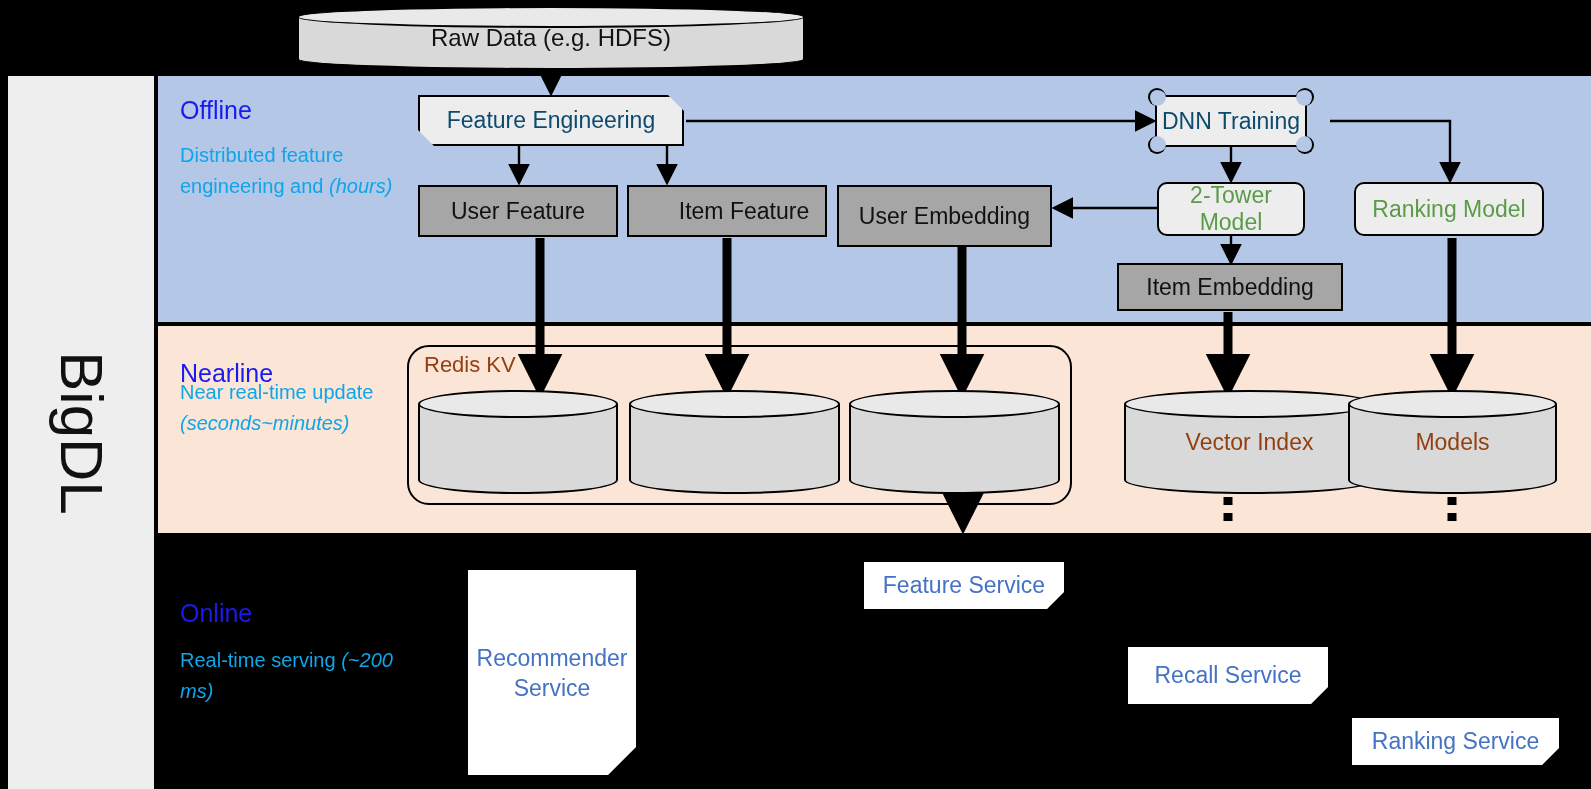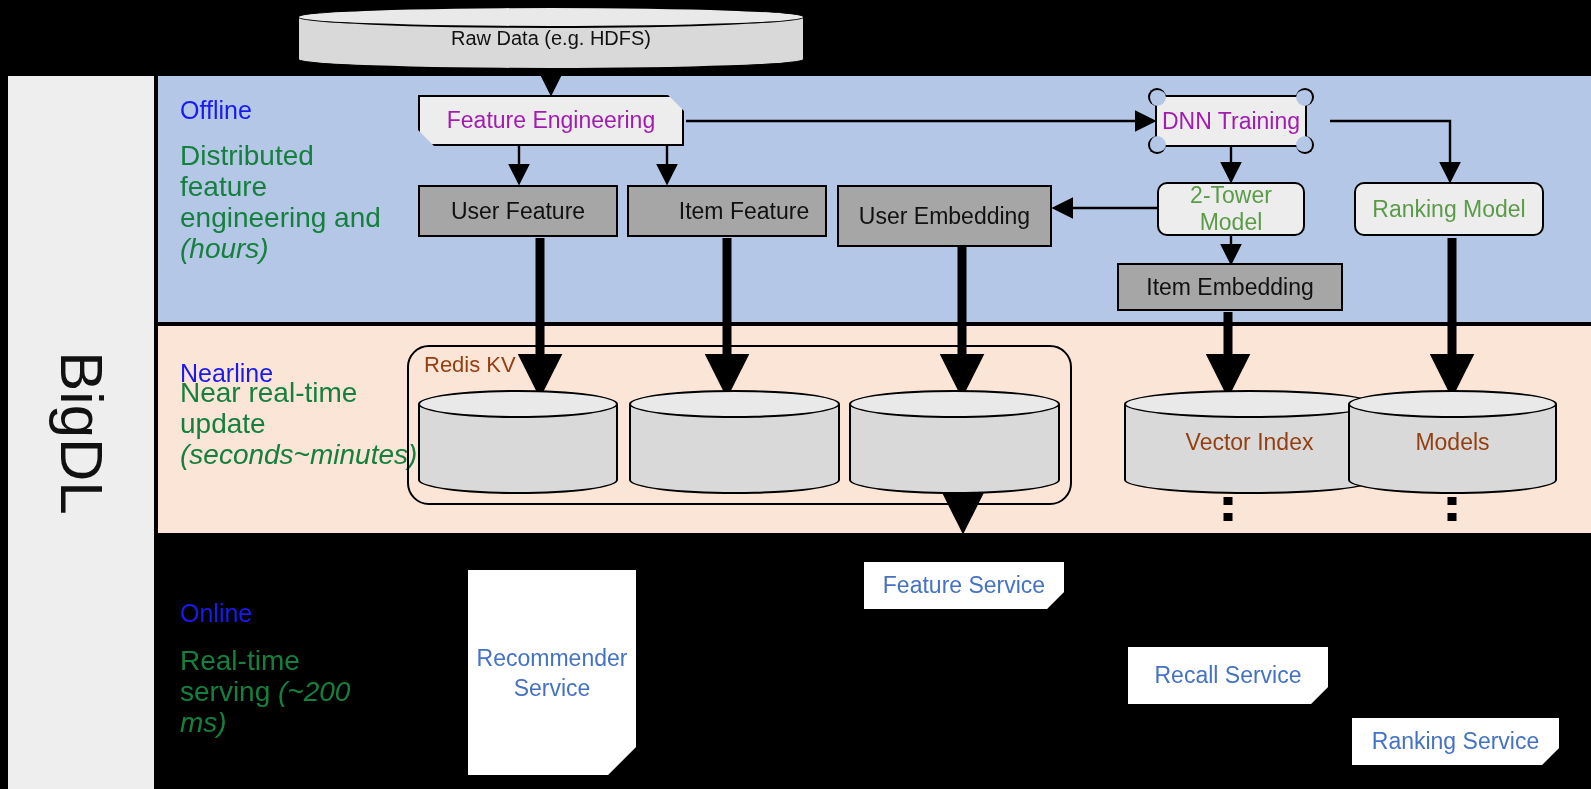--- a/index.html
+++ b/index.html
@@ -49,22 +49,22 @@
   }
 
   .band-title {
     position: absolute;
     color: #1a1aee;
     font-size: 25px;
     font-family: "Liberation Sans", sans-serif;
   }
   .band-desc {
     position: absolute;
-    color: #15803d;
-    font-size: 28px;
+    color: #0ea5e9;
+    font-size: 20px;
     line-height: 31px;
     font-family: "Liberation Sans", sans-serif;
     width: 215px;
   }
   .band-desc i { font-style: italic; }
 
   
   .node {
     position: absolute;
     display: flex;
@@ -82,21 +82,21 @@
     color: #111111;
     font-size: 23px;
   }
 
   
   .box-proc {
     background: #ededed;
     border: 2.5px solid #000000;
     font-size: 23px;
   }
-  .txt-blue  { color: #a21caf; }
+  .txt-blue  { color: #0c4a6e; }
   .txt-green { color: #5b9b48; }
 
   
   .shape-cut {
     clip-path: polygon(0 0, calc(100% - 16px) 0, 100% 16px, 100% 100%, 16px 100%, 0 calc(100% - 16px));
   }
   
   .shape-card {
     border-radius: 0;
   }
@@ -160,21 +160,21 @@
     z-index: 4;
     font-family: "Liberation Sans", sans-serif;
   }
   .cyl .cap-label.brown { color: #943f11; }
 
   
   #raw-data { left: 297px; top: 6px; width: 508px; height: 64px; }
   #raw-data .top { height: 22px; }
   #raw-data .bot { height: 22px; }
   #raw-data .body { top: 11px; bottom: 11px; }
-  #raw-data .cap-label { font-size: 20px; }
+  #raw-data .cap-label { font-size: 24px; }
 
   
   #redis-kv {
     left: 407px; top: 345px; width: 665px; height: 160px;
     border: 2.5px solid #000000;
     border-radius: 22px;
     background: transparent;
   }
   #redis-kv-label {
     position: absolute;

